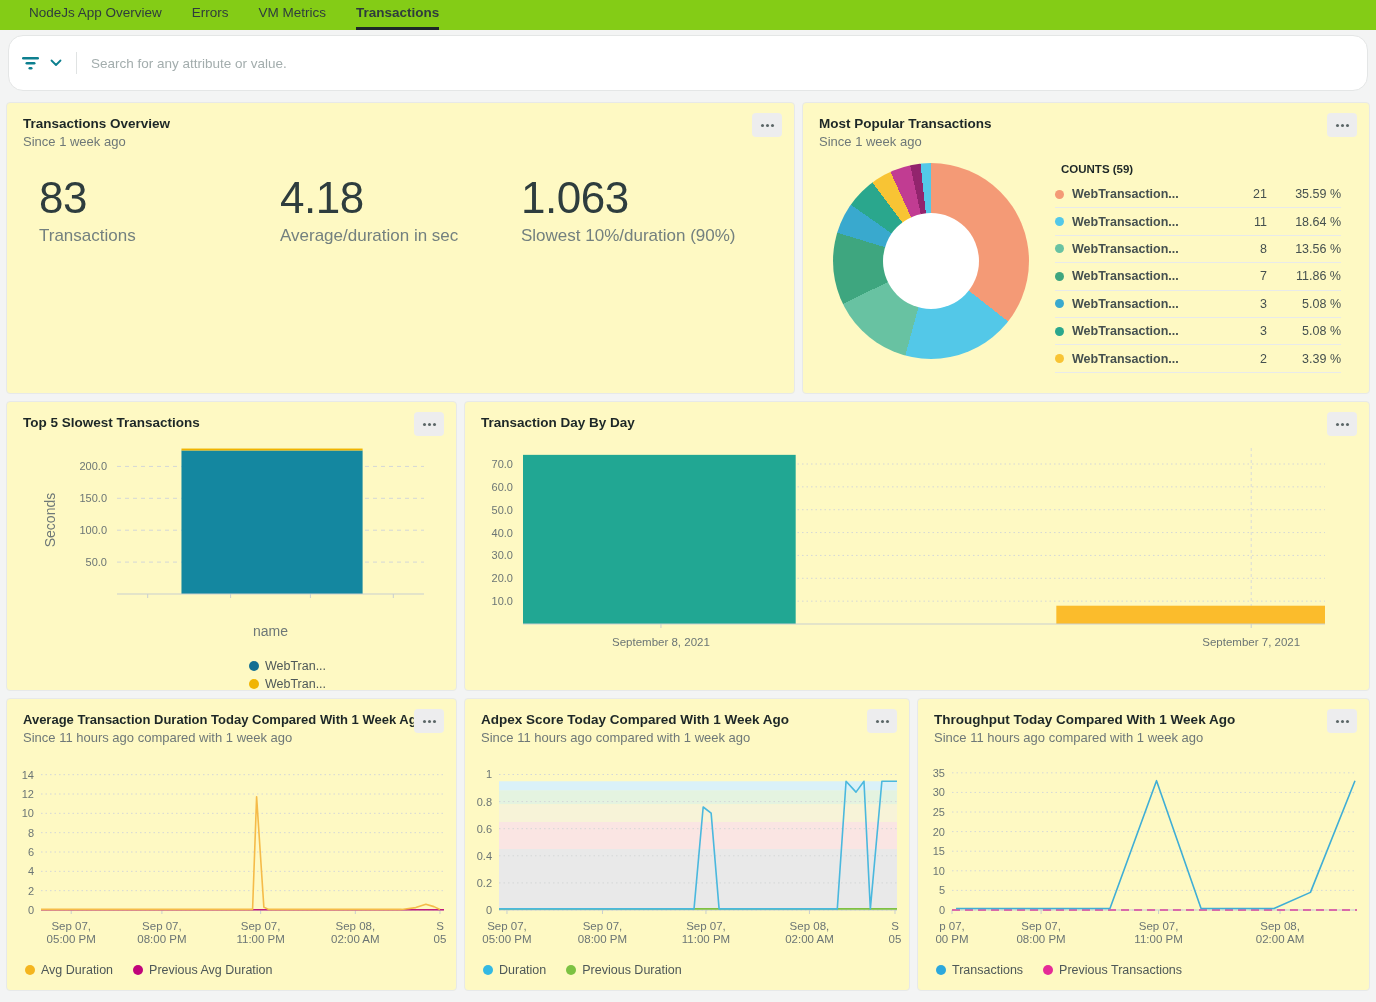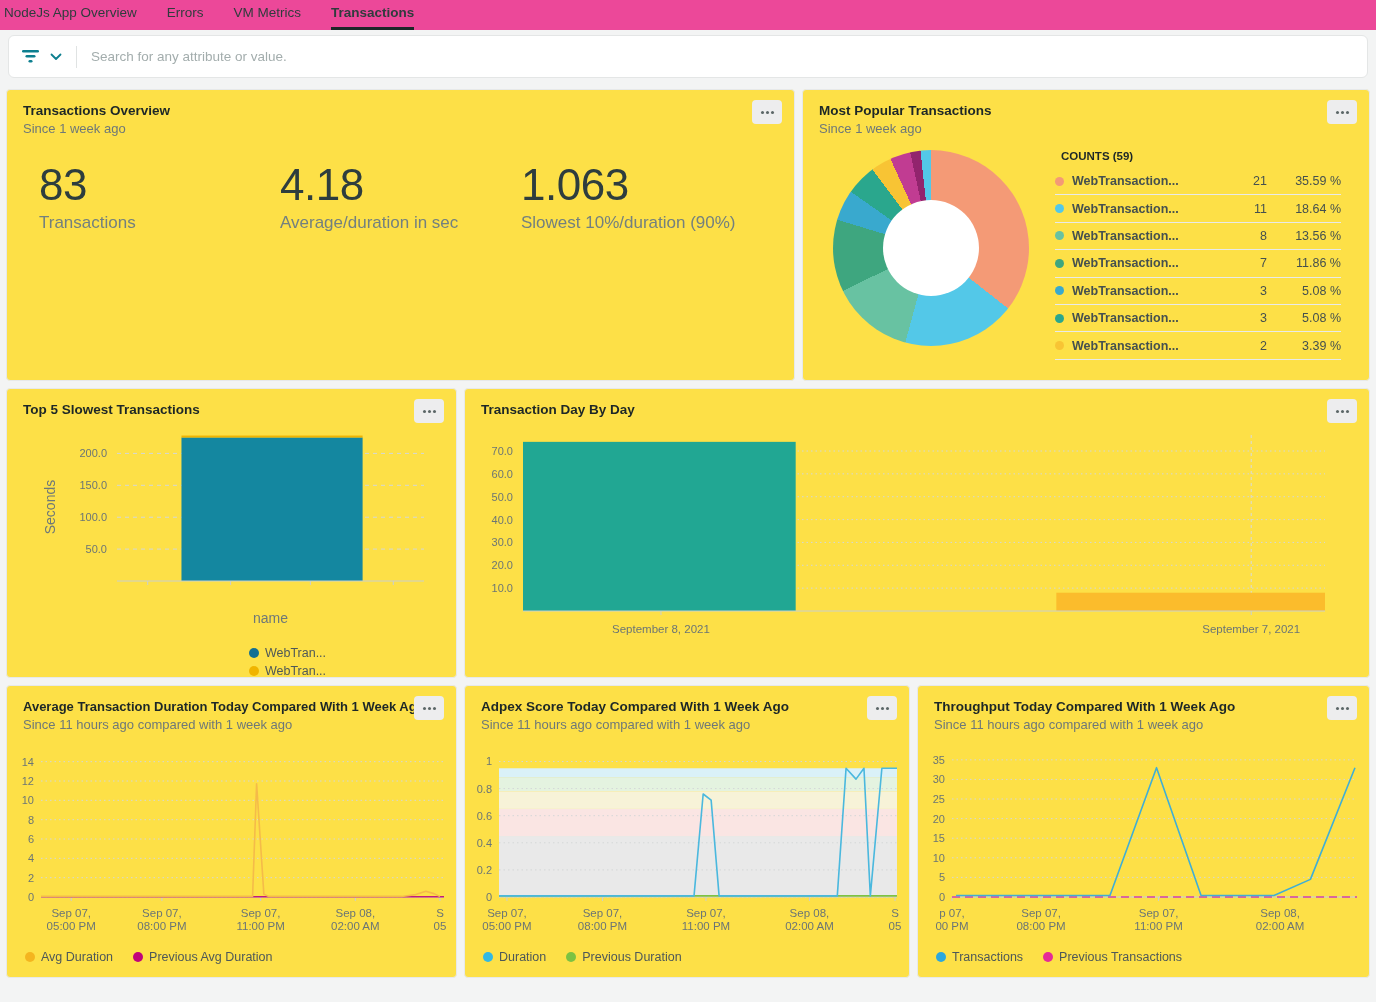--- a/index.html
+++ b/index.html
@@ -1,38 +1,38 @@
 <!DOCTYPE html>
 <html><head>
 <meta charset="utf-8">
 <style>
   * { box-sizing: border-box; margin: 0; padding: 0; }
   html,body { width:1376px; height:1002px; overflow:hidden; }
   body { font-family:"Liberation Sans", sans-serif; background:#f3f4f4; color:#2e3d3e; }
 
   
-  .topnav { background:#ec4899; height:30px; display:flex; align-items:flex-start; padding-left:4px; column-gap:30px; }
+  .topnav { background:#84cc16; height:30px; display:flex; align-items:flex-start; padding-left:29px; column-gap:30px; }
   .tab { font-size:13.5px; color:#2f3c3d; height:30px; line-height:26px; cursor:pointer; border-bottom:3px solid transparent; }
   .tab.active { font-weight:700; border-bottom:3px solid #1d2727; }
 
   
   .search-band { background:#f3f4f4; padding:5px 8px 7px; }
-  .search-box { height:43px; background:#fff; border:1px solid #e4e6e6; border-radius:6px; display:flex; align-items:center; padding:0 12px; }
+  .search-box { height:56px; background:#fff; border:1px solid #e4e6e6; border-radius:15px; display:flex; align-items:center; padding:0 12px; }
   .filter-btn { display:flex; align-items:center; gap:10px; background:none; border:none; cursor:pointer; }
   .sdivider { width:1px; height:22px; background:#e0e3e3; margin:0 14px; }
   .search-input { flex:1; border:none; outline:none; font-size:13.5px; color:#3c4747; font-family:inherit; }
   .search-input::placeholder { color:#a3adad; }
 
   main { padding:4px 6px 0; }
   .grid { display:grid; gap:7px; margin-bottom:7px; }
   .r1 { grid-template-columns:789px 1fr; grid-auto-rows:292px; }
   .r2 { grid-template-columns:451px 1fr; grid-auto-rows:290px; }
   .r3 { grid-template-columns:451px 446px 1fr; grid-auto-rows:293px; }
 
-  .card { background:#fde047; border:1px solid #e7e9e9; border-radius:4px; position:relative; overflow:hidden; }
+  .card { background:#fef9c3; border:1px solid #e7e9e9; border-radius:4px; position:relative; overflow:hidden; }
   .card-head { padding:13px 16px 0; }
   .card-title { font-size:13.5px; font-weight:700; color:#1d2727; }
   .card-sub { font-size:13px; color:#6e7878; margin-top:3px; }
   .menu-btn { position:absolute; top:10px; right:12px; width:30px; height:24px; background:#ededee; border:none; border-radius:4px; cursor:pointer; display:flex; align-items:center; justify-content:center; gap:2px; }
   .menu-btn i { width:3px; height:3px; border-radius:50%; background:#5b6667; display:block; }
 
   
   .metrics { display:grid; grid-template-columns:1fr 1fr 1fr; padding:24px 32px 0; row-gap:20px; }
   .metric-value { font-size:44px; color:#2e3d3e; letter-spacing:-0.5px; }
   .metric-label { font-size:17px; color:#73807f; margin-top:3px; }

